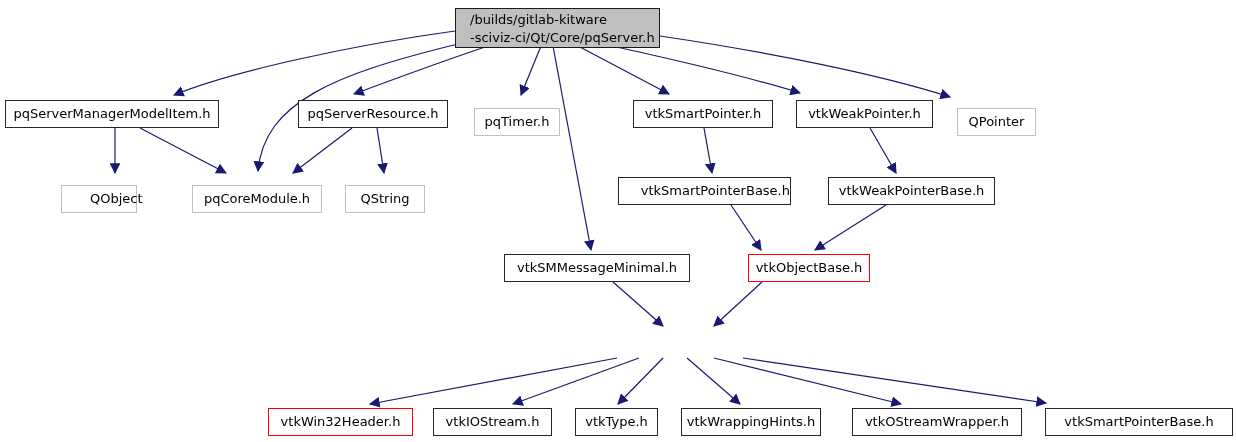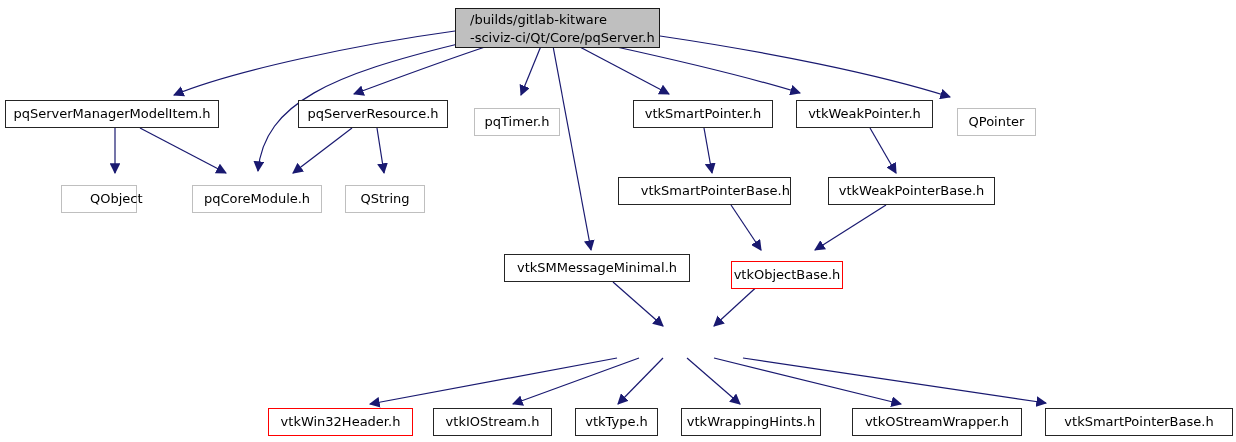--- a/index.html
+++ b/index.html
@@ -87,21 +87,21 @@
   <div class="node" style="left:796px;top:100px;width:137px;">vtkWeakPointer.h</div>
   <div class="node unresolved" style="left:957px;top:100px;width:79px;">QPointer</div>
 
   <div class="node unresolved" style="left:61px;top:177px;width:76px;padding-left:28px;">QObject</div>
   <div class="node unresolved" style="left:192px;top:177px;width:130px;">pqCoreModule.h</div>
   <div class="node unresolved" style="left:345px;top:177px;width:80px;">QString</div>
   <div class="node" style="left:618px;top:177px;width:173px;text-align:right;">vtkSmartPointerBase.h</div>
   <div class="node" style="left:828px;top:177px;width:167px;">vtkWeakPointerBase.h</div>
 
   <div class="node" style="left:504px;top:254px;width:186px;">vtkSMMessageMinimal.h</div>
-  <div class="node truncated" style="left:731px;top:254px;width:112px;margin-top:7px;">vtkObjectBase.h</div>
+  <div class="node truncated" style="left:748px;top:254px;width:122px;">vtkObjectBase.h</div>
 
 
   <div class="node truncated" style="left:268px;top:408px;width:145px;">vtkWin32Header.h</div>
   <div class="node" style="left:433px;top:408px;width:119px;">vtkIOStream.h</div>
   <div class="node" style="left:575px;top:408px;width:83px;">vtkType.h</div>
   <div class="node" style="left:681px;top:408px;width:140px;">vtkWrappingHints.h</div>
   <div class="node" style="left:852px;top:408px;width:170px;">vtkOStreamWrapper.h</div>
   <div class="node" style="left:1045px;top:408px;width:188px;">vtkSmartPointerBase.h</div>
 
 </div>

